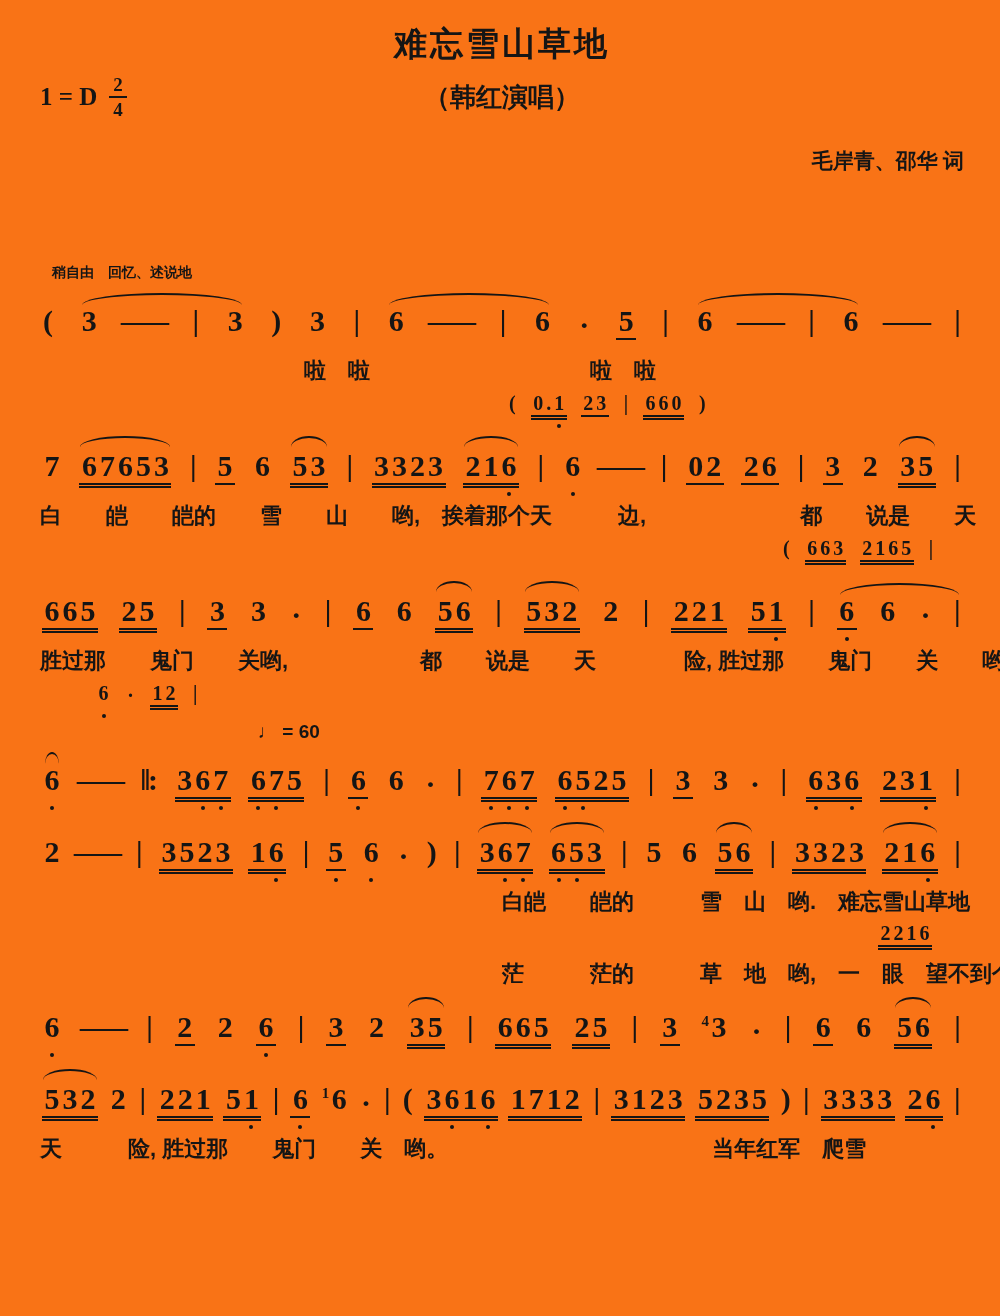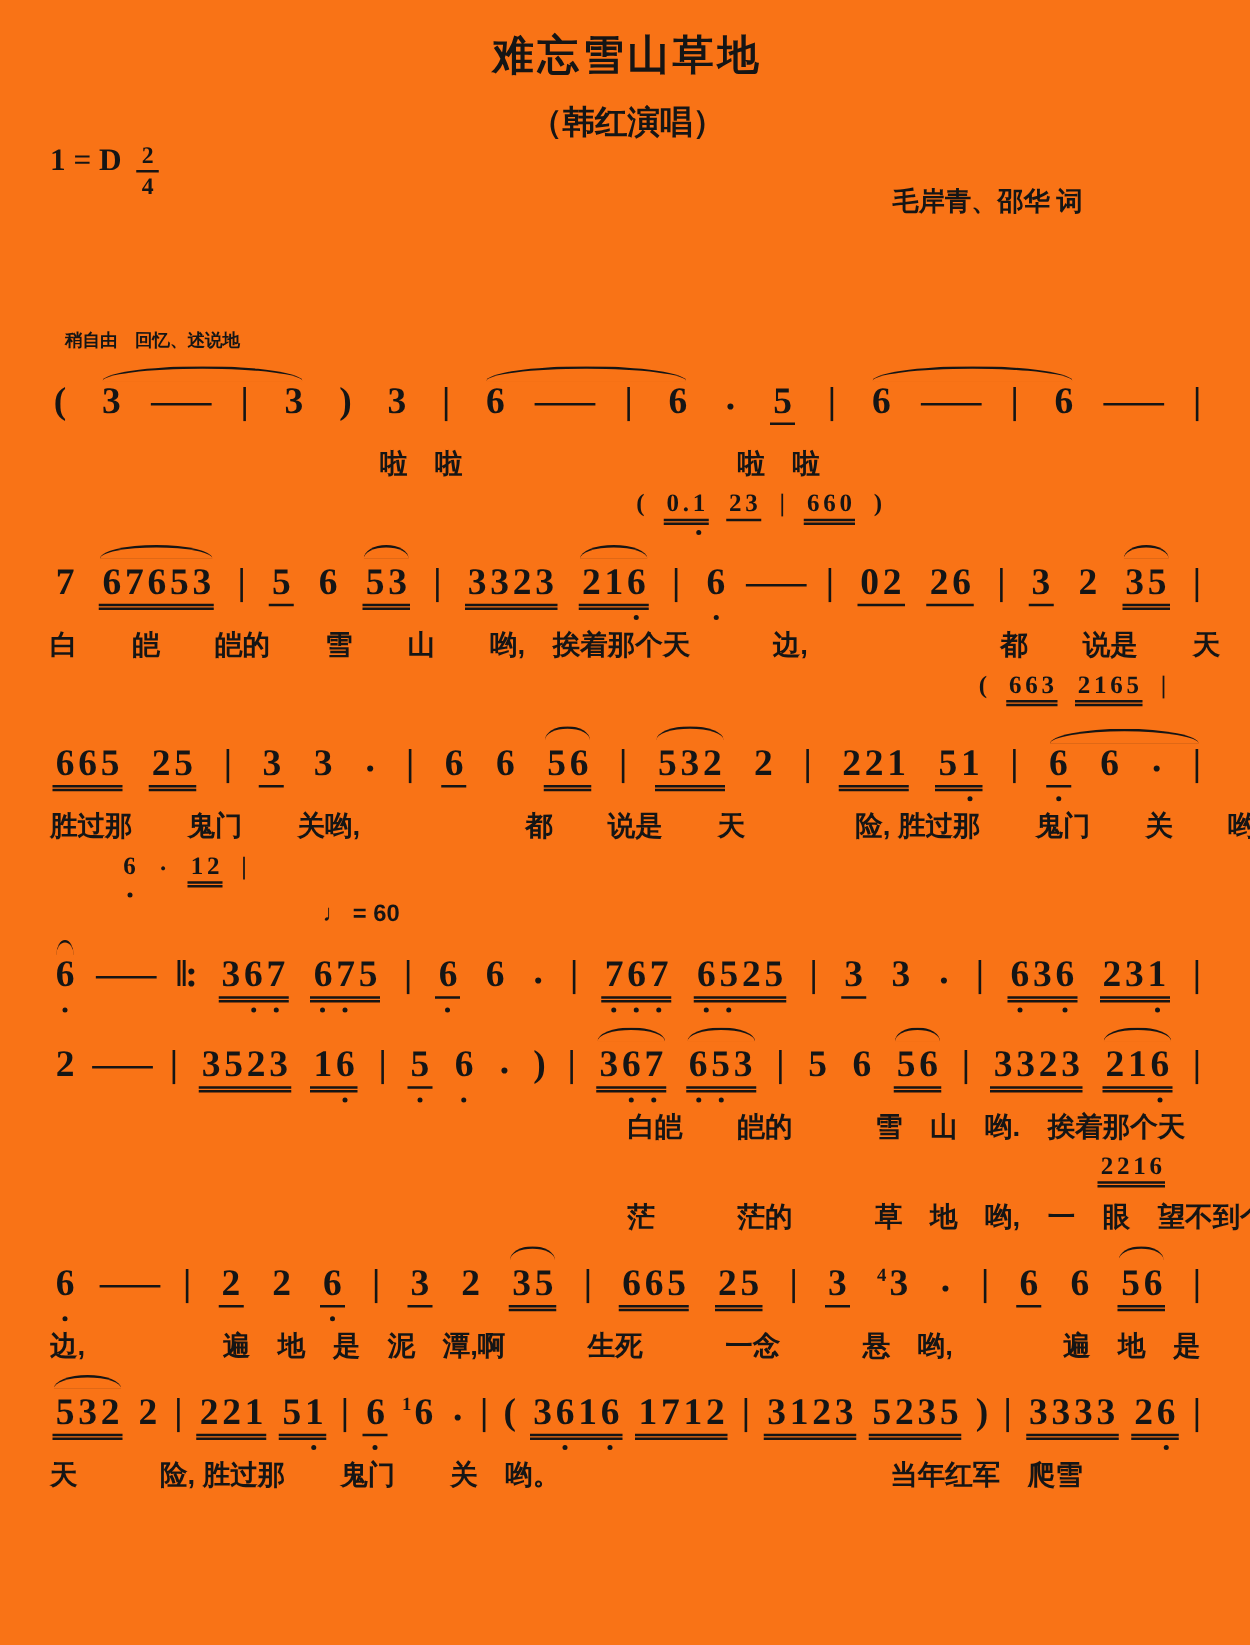--- a/index.html
+++ b/index.html
@@ -2,26 +2,26 @@
 <html><head>
 <meta charset="utf-8">
 <style>
   html,body{margin:0;padding:0;background:#e9e9e9;}
   #page{width:1000px;height:1316px;background:#f97316;color:#151515;overflow:hidden;
         font-family:"Liberation Serif","DejaVu Serif",serif;position:relative;}
   .sheet{padding:8px 36px 0 40px;}
   
   .title{text-align:center;font-size:33px;font-weight:800;letter-spacing:3px;margin-top:14px;}
   .hdrrow{display:flex;align-items:flex-start;margin-top:8px;}
-  .keysig{width:250px;display:flex;gap:12px;font-size:25px;font-weight:700;margin-top:40px;}
+  .keysig{width:250px;display:flex;align-items:center;gap:12px;font-size:25px;font-weight:700;}
   .frac{display:inline-flex;flex-direction:column;align-items:center;font-size:19px;line-height:1;font-weight:700;}
   .frac .num{border-bottom:2px solid #151515;padding:0 4px 2px;}
   .frac .den{padding-top:2px;}
   .subtitle{flex:1;text-align:center;font-size:26px;font-weight:600;padding-top:5px;}
-  .credits{width:250px;text-align:left;font-size:21px;font-weight:600;line-height:1.65;white-space:pre;}
+  .credits{width:250px;text-align:right;font-size:21px;font-weight:600;line-height:1.65;white-space:pre;}
   .tempo-desc{font-size:14px;font-weight:700;margin:16px 0 0 12px;}
   
   #score{margin-top:2px;}
   .sys{position:relative;}
   .mrow{display:flex;justify-content:space-between;align-items:baseline;
         font-size:30px;font-weight:700;padding:22px 2px 16px 2px;line-height:1;}
   .sys.smalln .mrow{display:inline-flex;gap:14px;font-size:20px;padding:6px 0 12px 0;}
   .in1{margin-left:468px;} .in2{margin-left:742px;} .in3{margin-left:56px;} .in4{margin-left:838px;}
   .tempo{font-size:19px;font-weight:700;margin:2px 0 0 218px;font-family:Liberation Sans, sans-serif;}
   .lyr{font-size:22px;font-weight:600;white-space:pre;line-height:1.4;
@@ -397,21 +397,21 @@
               <span class="ch">3</span>
             </span>
             <span class="grp u2 sarc">
               <span class="ch">2</span>
               <span class="ch">1</span>
               <span class="ch lo">6</span>
             </span>
             <span class="sym bbar">|</span>
           </div>
         </div>
-        <div class="lyr ">　　　　　　　　　　　　　　　　　　　　　白皑　　皑的　　　雪　山　哟.　挨着那个天</div>
+        <div class="lyr ">　　　　　　　　　　　　　　　　　　　　　白皑　　皑的　　　雪　山　哟.　难忘雪山草地</div>
         <div class="sys smalln in4"><div class="mrow">
             <span class="grp u2">
               <span class="ch">2</span>
               <span class="ch">2</span>
               <span class="ch">1</span>
               <span class="ch">6</span>
             </span>
           </div></div>
         <div class="lyr ">　　　　　　　　　　　　　　　　　　　　　茫　　　茫的　　　草　地　哟,　一　眼　望不到个</div>
         <div class="sys">
@@ -467,21 +467,20 @@
             <span class="grp u0">
               <span class="ch">6</span>
             </span>
             <span class="grp u2 sarc">
               <span class="ch">5</span>
               <span class="ch">6</span>
             </span>
             <span class="sym bbar">|</span>
           </div>
         </div>
-        <div class="lyr ">边,　　　　　遍　地　是　泥　潭,啊　　　生死　　　一念　　　悬　哟,　　　　遍　地　是</div>
         <div class="sys">
           <div class="mrow">
             <span class="grp u2 sarc">
               <span class="ch">5</span>
               <span class="ch">3</span>
               <span class="ch">2</span>
             </span>
             <span class="grp u0">
               <span class="ch">2</span>
             </span>

